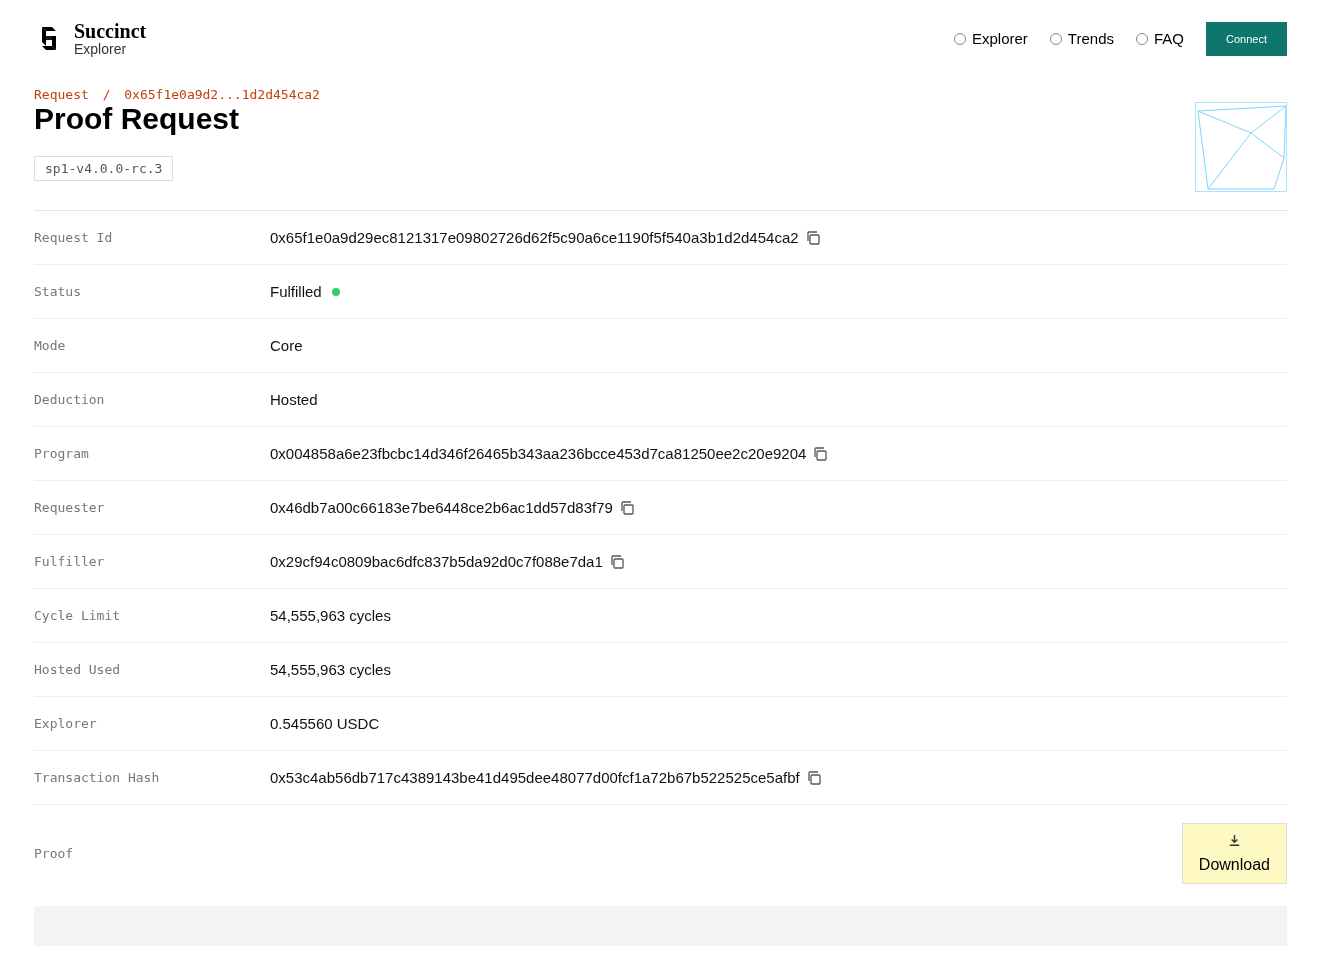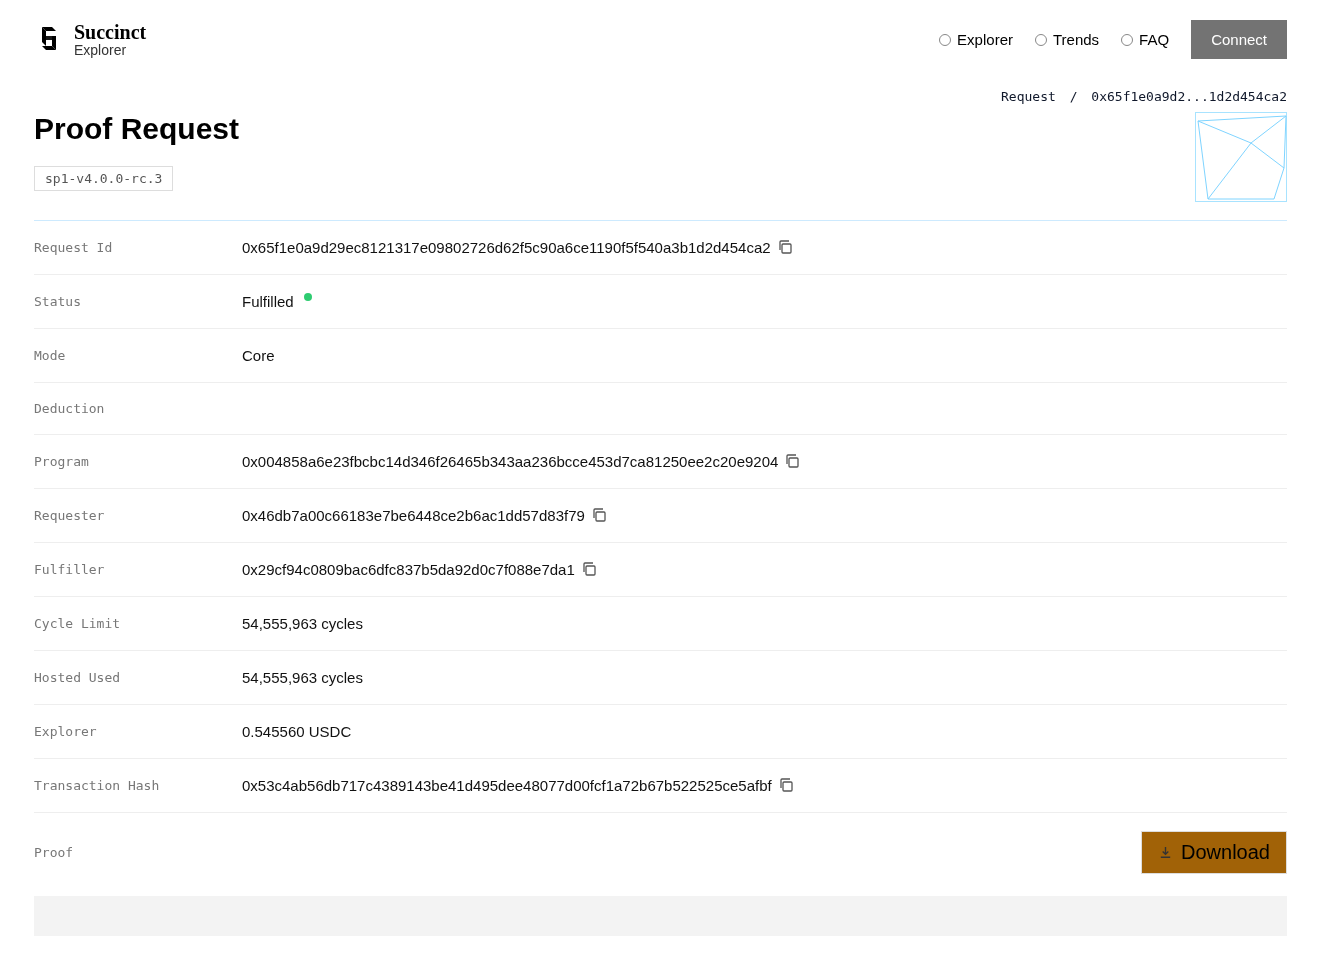--- a/index.html
+++ b/index.html
@@ -44,33 +44,31 @@
     color: #000;
     cursor: pointer;
   }
   .nav-radio {
     width: 12px; height: 12px;
     border: 1.5px solid #888;
     border-radius: 50%;
     display: inline-block;
   }
   .connect-btn {
-    background: #737373;
+    background: #0f766e;
     color: #fff;
     border: none;
     padding: 11px 20px;
-    font-size: 15px;
+    font-size: 11px;
     cursor: pointer;
   }
   .breadcrumb {
     font-family: ui-monospace, Menlo, Consolas, monospace;
     font-size: 13px;
-    color: #0f172a;
-    margin-bottom: 8px;
-    text-align: right;
+    color: #c2410c;
   }
   .breadcrumb .sep { margin: 0 6px; }
   .title-row {
     display: flex;
     justify-content: space-between;
     align-items: flex-start;
   }
   h1 {
     font-size: 30px;
     font-weight: 800;
@@ -93,57 +91,59 @@
     border-bottom: 1px solid #cdeafe;
     margin-top: 18px;
   }
   .detail-row {
     display: flex;
     align-items: center;
     padding: 18px 0;
     border-bottom: 1px solid #eee;
   }
   .detail-label {
-    width: 208px;
+    width: 236px;
     flex-shrink: 0;
     font-family: ui-monospace, Menlo, Consolas, monospace;
     font-size: 13px;
     color: #777;
   }
   .detail-value {
     flex: 1;
     font-size: 15px;
     color: #111;
     display: flex;
+    align-items: center;
     gap: 6px;
     word-break: break-all;
   }
   .copy-icon {
     width: 16px; height: 16px;
     flex-shrink: 0;
     cursor: pointer;
     color: #555;
   }
   .status-dot {
     width: 8px; height: 8px;
     border-radius: 50%;
     background: #2ecc71;
     display: inline-block;
     margin-left: 4px;
   }
   .download-btn {
     margin-left: auto;
     border: 1px solid #ddd;
-    background: #a16207;
+    background: #fef9c3;
     padding: 9px 16px;
-    font-size: 20px;
+    font-size: 16px;
     display: flex;
     align-items: center;
     gap: 8px;
     cursor: pointer;
+    flex-direction: column;
   }
   .download-icon { width:15px; height:15px; }
   .proof-block {
     background: #f3f3f3;
     height: 40px;
     margin-top: 4px;
   }
 </style>
 </head>
 <body>
@@ -230,20 +230,23 @@
 
   <div class="detail-row">
     <div class="detail-label">Mode</div>
     <div class="detail-value">
         <span>Core</span>
       </div>
   </div>
 
   <div class="detail-row">
     <div class="detail-label">Deduction</div>
+    <div class="detail-value">
+        <span>Hosted</span>
+      </div>
   </div>
 
   <div class="detail-row">
     <div class="detail-label">Program</div>
     <div class="detail-value">
       <span>0x004858a6e23fbcbc14d346f26465b343aa236bcce453d7ca81250ee2c20e9204</span>
       <svg class="copy-icon" viewBox="0 0 16 16" fill="none" stroke="currentColor" stroke-width="1.3">
           <rect x="5" y="5" width="9" height="9" rx="1"></rect>
           <path d="M3 11V3a1 1 0 0 1 1-1h8"></path>
         </svg>

